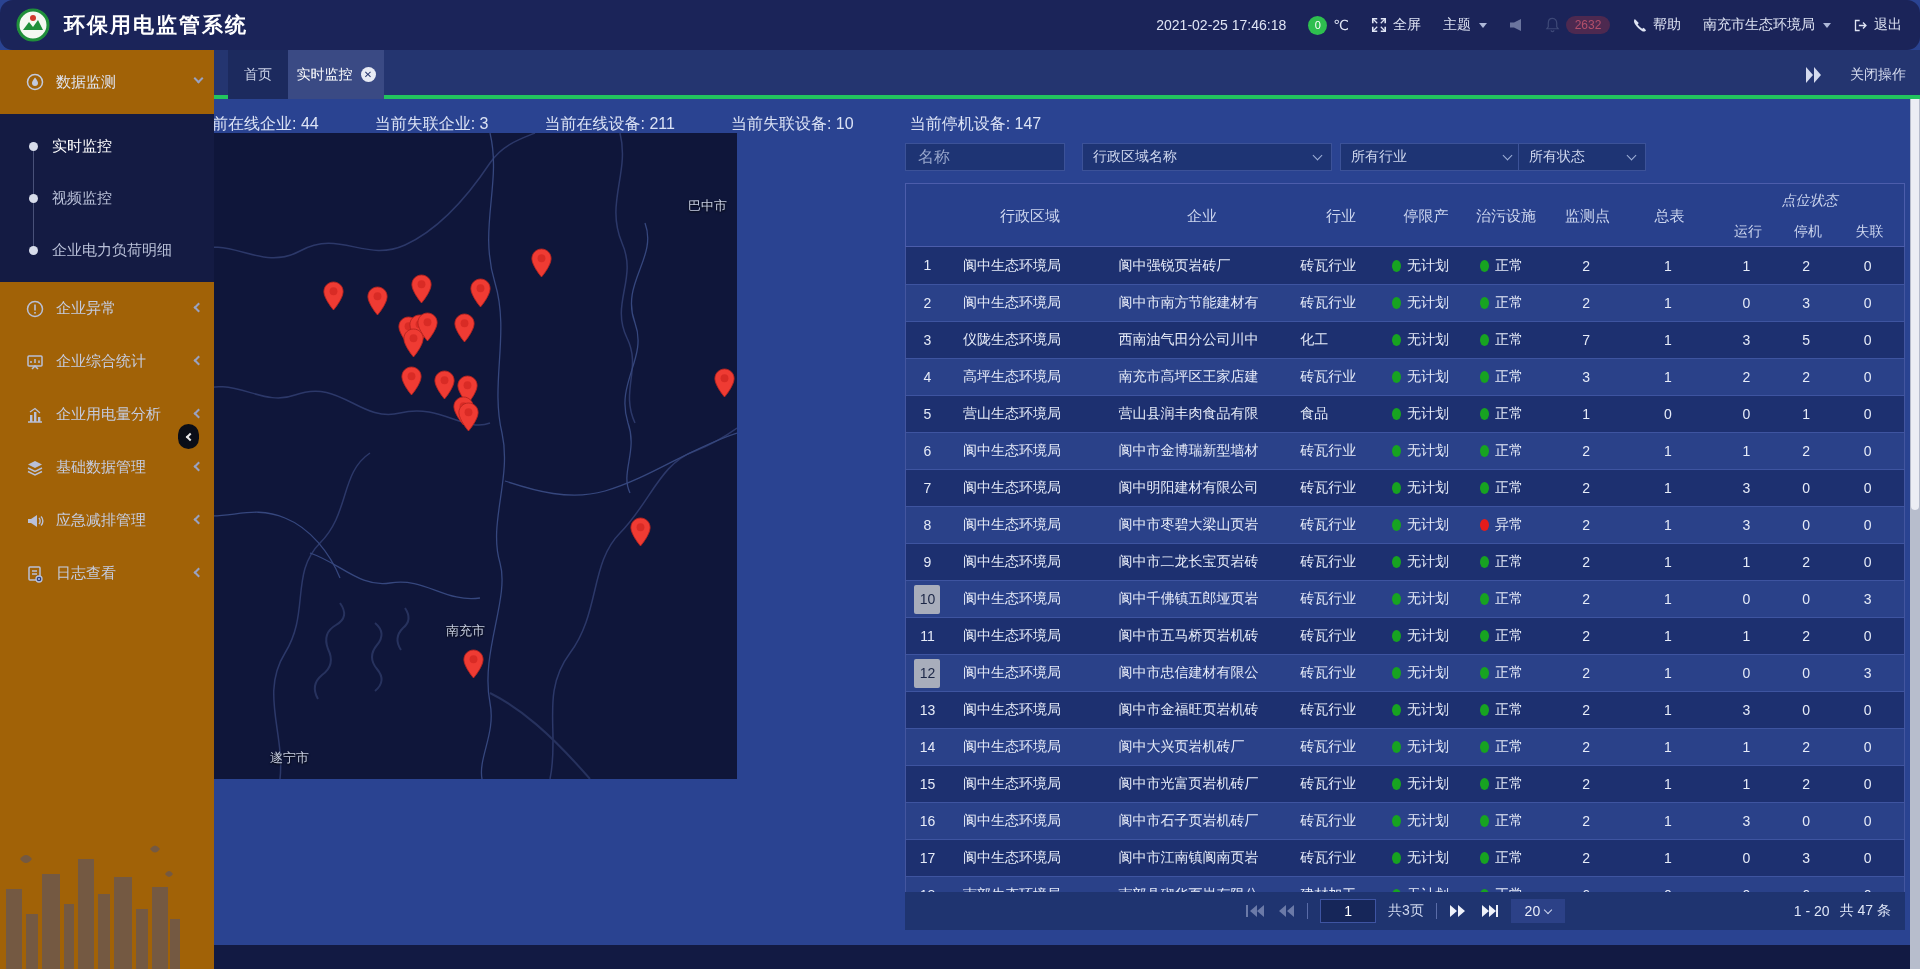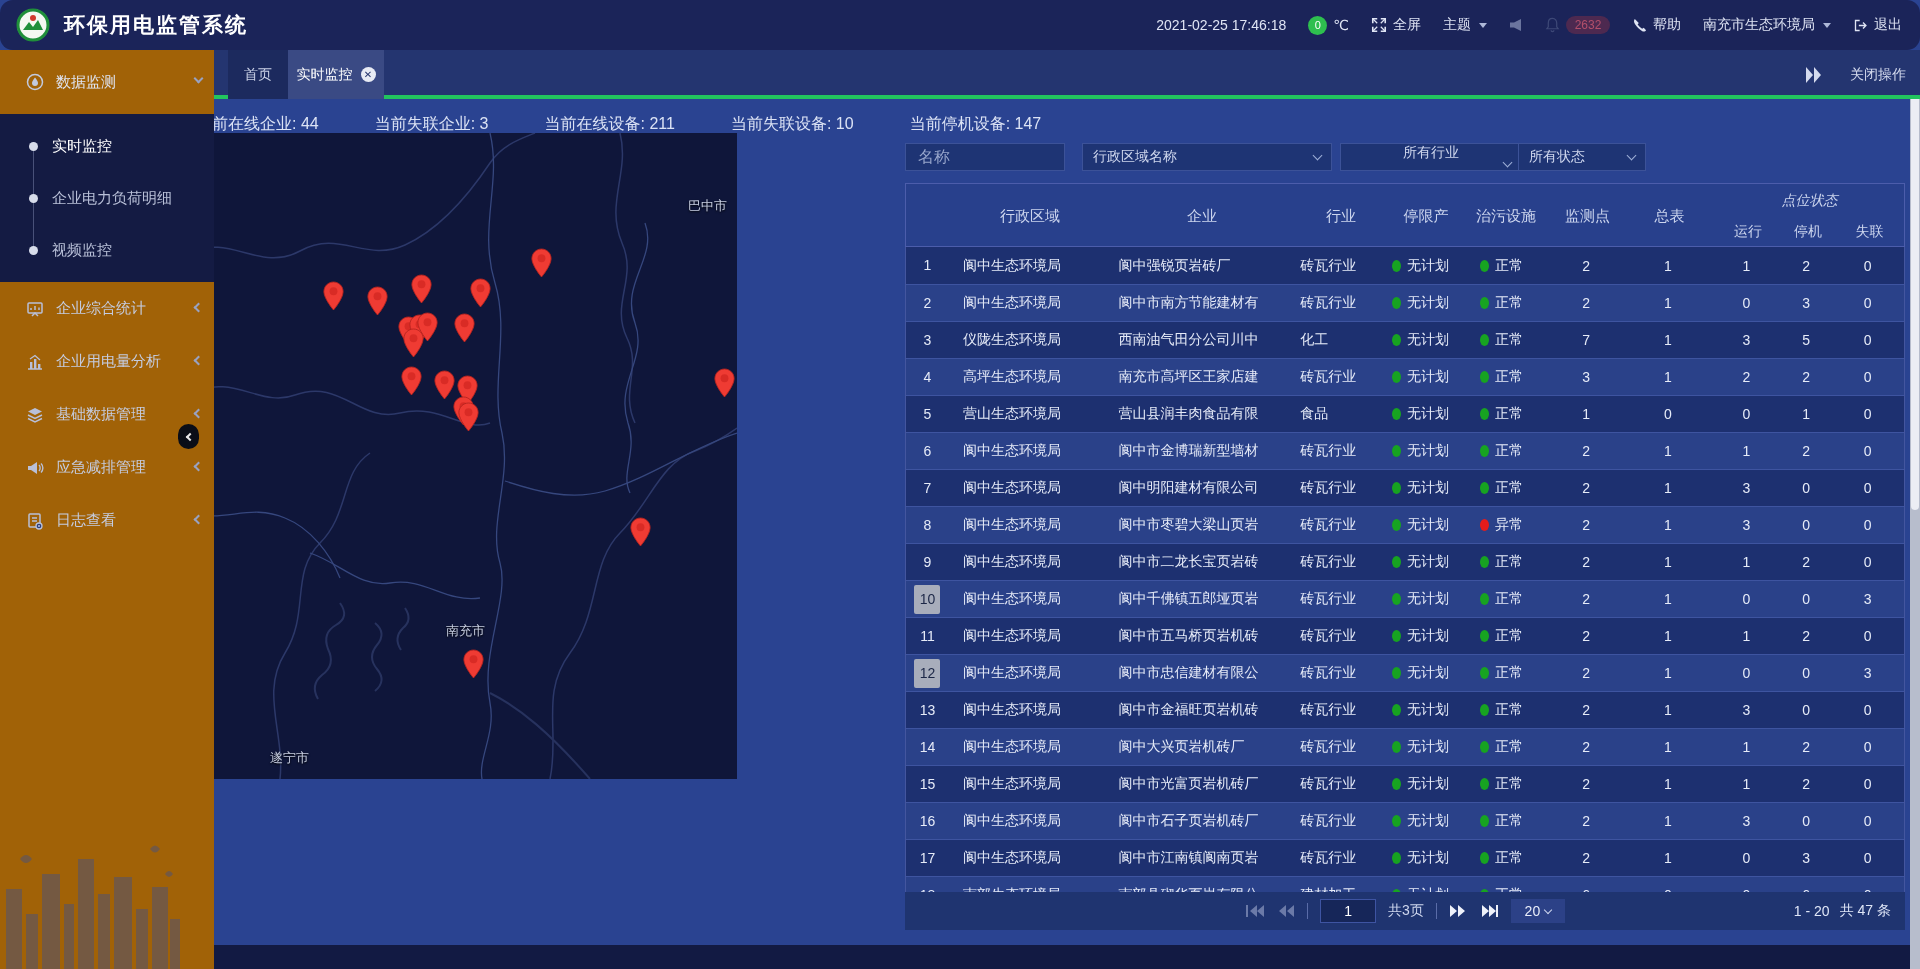--- a/index.html
+++ b/index.html
@@ -49,21 +49,21 @@
   .collapse-handle{position:absolute;left:178px;top:424px;width:21px;height:25px;background:#0a0d17;border-radius:11px;color:#e8e8e8;display:flex;align-items:center;justify-content:center;z-index:25;}
   .collapse-handle .arr{width:6px;height:6px;border-left:2px solid #e8e8e8;border-bottom:2px solid #e8e8e8;transform:rotate(45deg);margin-left:2px;}
 
   
   .flt{position:absolute;top:143px;height:28px;background:#1e3474;border:1px solid #3c5298;color:#cfd7ee;font-size:14px;display:flex;align-items:center;padding:0 10px;}
   .flt input{background:transparent;border:none;outline:none;color:#cfd7ee;font-size:16px;width:100%;}
   .flt input::placeholder{color:#98a6cc;}
   .flt .sel-caret{margin-left:auto;width:7px;height:7px;border-left:1px solid #9fb0d8;border-bottom:1px solid #9fb0d8;transform:rotate(-45deg);margin-top:-3px;}
   #f-name{left:905px;width:160px;}
   #f-region{left:1082px;width:250px;}
-  #f-industry{left:1340px;width:182px;flex-direction:column;}
+  #f-industry{left:1340px;width:182px;}
   #f-status{left:1518px;width:128px;}
 
   
   .thead{position:absolute;left:905px;top:183px;width:1000px;height:64px;background:#28408c;border:1px solid #4c5dab;color:#ccd5ee;font-size:15px;}
   .thead .col{position:absolute;top:0;height:64px;line-height:64px;text-align:center;}
   .thead .sub{position:absolute;top:37px;height:20px;line-height:20px;text-align:center;font-size:14px;}
   .thead .grp{position:absolute;top:7px;height:18px;line-height:18px;text-align:center;font-style:italic;font-size:14px;}
   .tbody{position:absolute;left:905px;top:247px;width:1000px;height:645px;overflow:hidden;border-left:1px solid #44569f;border-right:1px solid #44569f;}
   .trow{position:relative;width:100%;height:37px;display:flex;color:#e6ebf8;font-size:14px;}
   .trow + .trow{border-top:1px solid #3e54a0;}
@@ -163,26 +163,35 @@
       <i class="chev-down"></i>
     </div>
     <div class="side-sub">
       <div class="rail"></div>
       <div class="sub-item active">
         <span class="bullet"></span>
         <span>实时监控</span>
       </div>
       <div class="sub-item">
         <span class="bullet"></span>
-        <span>企业电力负荷明细</span>
+        <span>视频监控</span>
       </div>
       <div class="sub-item">
         <span class="bullet"></span>
-        <span>视频监控</span>
+        <span>企业电力负荷明细</span>
       </div>
+    </div>
+    <div class="side-item">
+      <svg width="18" height="18" viewBox="0 0 18 18">
+          <circle cx="9" cy="9" r="7.5" fill="none" stroke="#b9c0d8" stroke-width="1.5"></circle>
+          <rect x="8.2" y="4.5" width="1.6" height="6" fill="#b9c0d8"></rect>
+          <rect x="8.2" y="12" width="1.6" height="1.6" fill="#b9c0d8"></rect>
+        </svg>
+      <span>企业异常</span>
+        <i class="chev-left"></i>
     </div>
     <div class="side-item">
       <svg width="18" height="18" viewBox="0 0 18 18">
           <rect x="2" y="3" width="14" height="10" rx="1" fill="none" stroke="#b9c0d8" stroke-width="1.5"></rect>
           <path d="M5 10 V8 M9 10 V6 M13 10 V7.5" stroke="#b9c0d8" stroke-width="1.5"></path>
           <path d="M6 16 L9 13 L12 16" fill="none" stroke="#b9c0d8" stroke-width="1.5"></path>
         </svg>
       <span>企业综合统计</span>
         <i class="chev-left"></i>
     </div>

